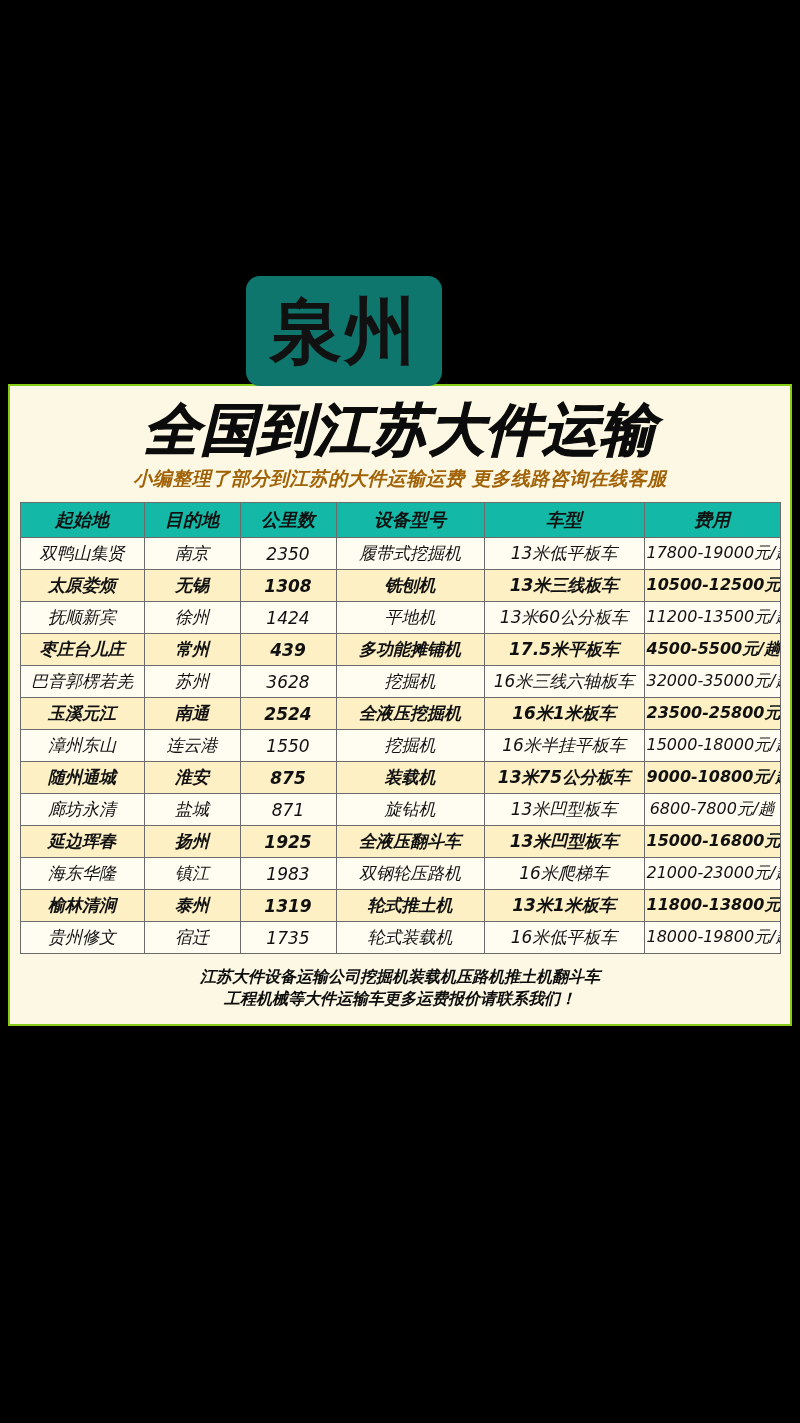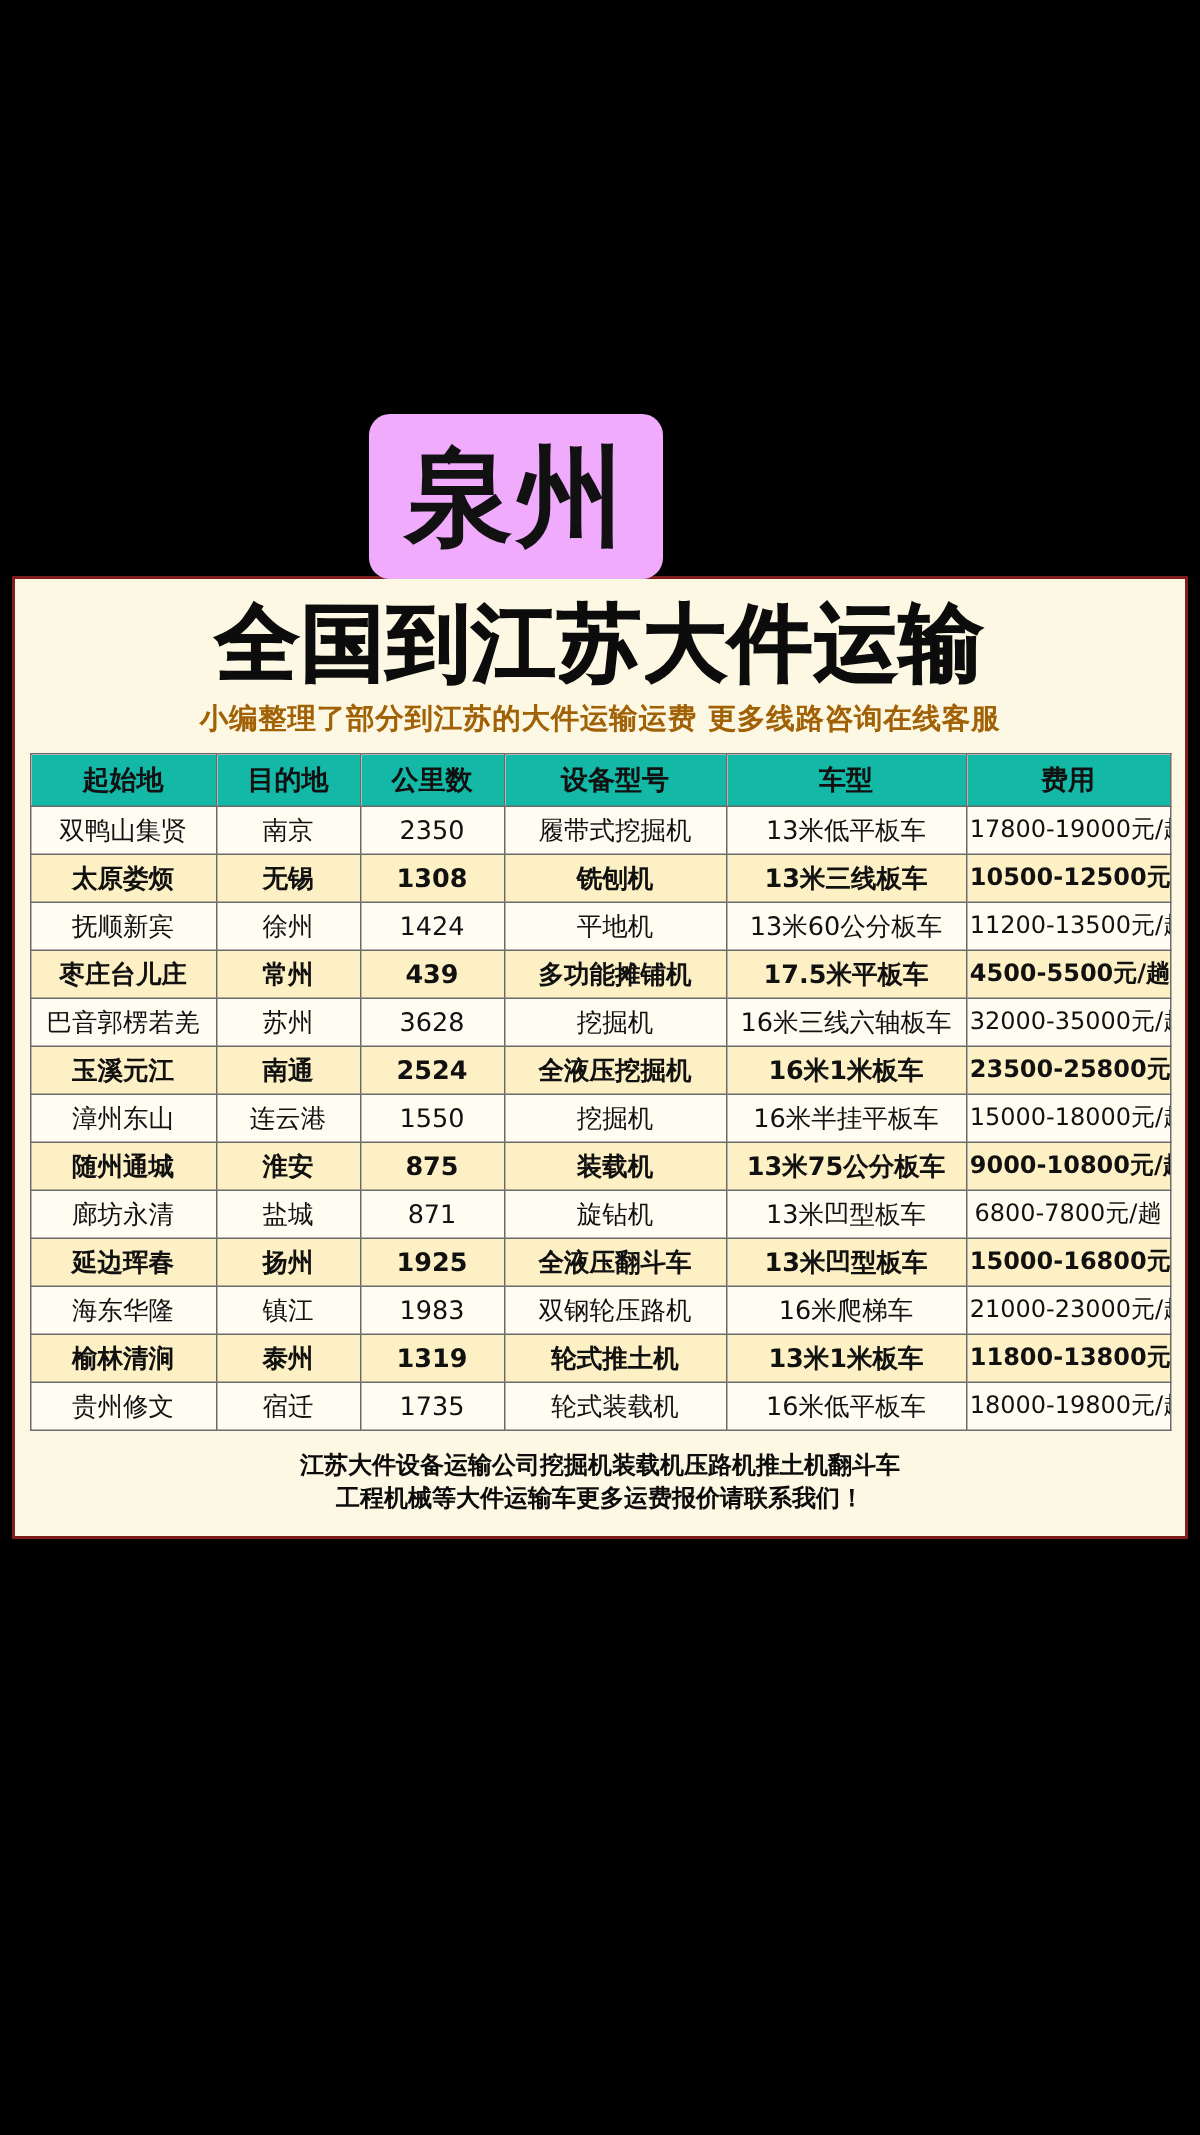--- a/index.html
+++ b/index.html
@@ -20,21 +20,21 @@
     background: #000000;
   }
 
   
   .city-badge {
     position: absolute;
     left: 246px;
     top: 276px;
     width: 196px;
     height: 110px;
-    background: #f0abfc;
+    background: #0f766e;
     border-radius: 14px;
     display: flex;
     align-items: center;
     justify-content: center;
     z-index: 3;
   }
   .city-badge span {
     font-family: "DejaVu Sans", sans-serif;
     font-weight: bold;
     font-size: 72px;
@@ -43,22 +43,23 @@
     letter-spacing: 2px;
   }
 
   
   .card {
     position: absolute;
     left: 8px;
     top: 384px;
     width: 784px;
     background: #fdf8e3;
-    border: 2px solid #7f1d1d;
+    border: 2px solid #84cc16;
     box-sizing: border-box;
+    font-style: italic;
   }
 
   .headline {
     margin: 14px 10px 6px 10px;
     text-align: center;
     font-family: "DejaVu Sans", sans-serif;
     font-weight: bold;
     font-size: 56px;
     line-height: 1.08;
     color: #0c0c0c;

